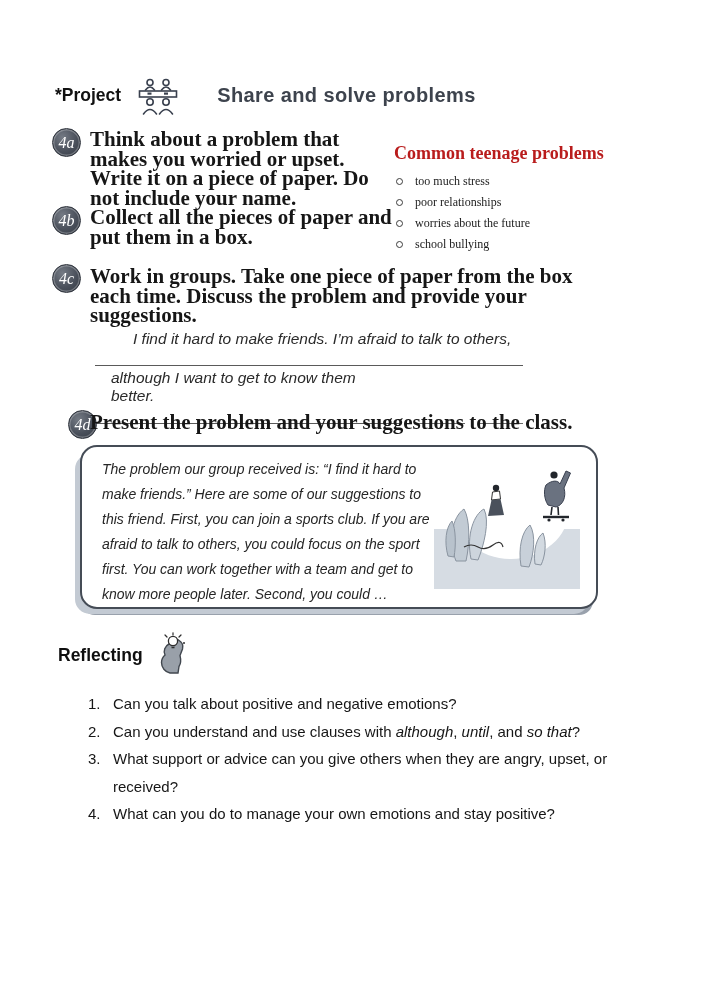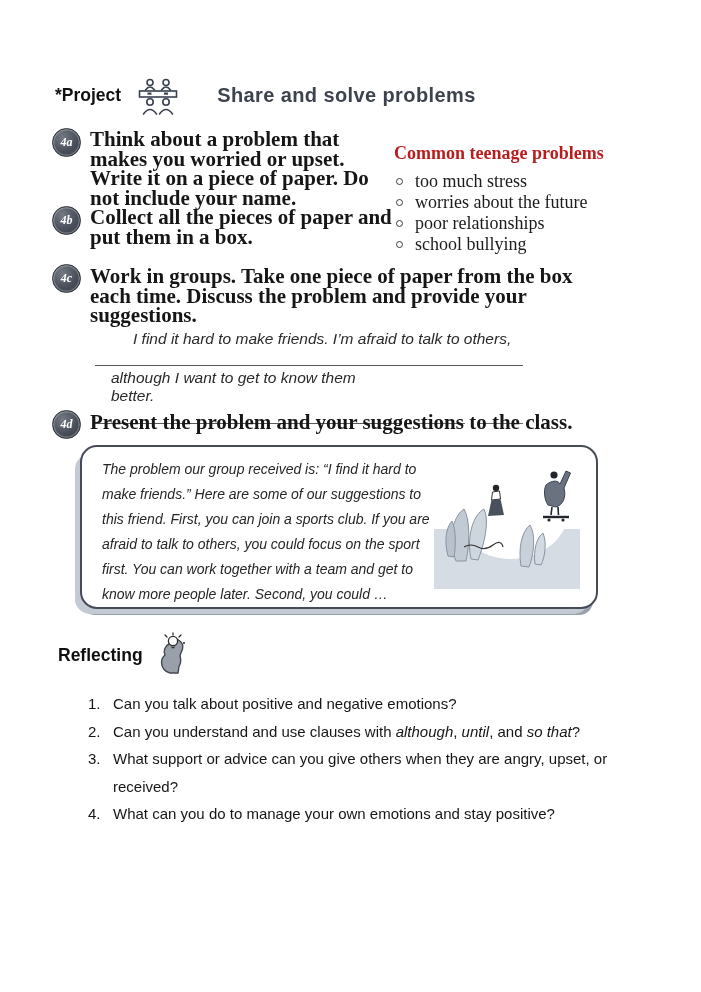--- a/index.html
+++ b/index.html
@@ -10,31 +10,31 @@
   
   .header-row{position:absolute;left:55px;top:74px;display:flex;align-items:center;}
   .project-label{font-family:"Liberation Sans",sans-serif;font-weight:700;font-size:17.5px;color:#111;}
   .project-icon{margin-left:12px;margin-top:2px;}
   .page-title{margin-left:34px;font-weight:700;font-size:20px;color:#3d434d;letter-spacing:0.4px;}
   
   .badge{
     position:absolute;width:27px;height:27px;border-radius:50%;
     background:radial-gradient(circle at 35% 30%, #747a84 0%, #4a505b 55%, #343a43 100%);
     border:1px solid #2c313a;color:#fff;display:flex;align-items:center;justify-content:center;
-    font-family:"Liberation Serif",serif;font-weight:700;font-style:italic;font-size:12px;
+    font-family:"Liberation Serif",serif;font-weight:400;font-style:italic;font-size:16px;
     box-shadow:inset 0 0 0 1.5px rgba(255,255,255,0.25);
   }
   .act-text{
     position:absolute;font-family:"Liberation Serif",serif;font-weight:700;
     font-size:21px;line-height:19.5px;color:#161616;
   }
   
   .tp-box{position:absolute;left:394px;top:143px;width:240px;font-family:"Liberation Serif",serif;}
   .tp-title{font-weight:700;font-size:18px;margin-bottom:7px;color:#b91c1c;}
-  .tp-item{display:flex;align-items:center;font-size:18px;line-height:21px;color:#1b1b1b;}
+  .tp-item{display:flex;align-items:center;font-size:12px;line-height:21px;color:#1b1b1b;}
   .tp-bullet{width:5px;height:5px;border:1.3px solid #3c3c3c;border-radius:50%;margin-right:12px;margin-left:2px;flex:0 0 auto;}
   
   .example{position:absolute;left:95px;top:330px;width:428px;font-style:italic;
     font-size:15.5px;color:#2a2a2a;}
   .ex-line1{border-bottom:1.6px solid #5a5a5a;padding-left:38px;padding-bottom:17px;}
   .ex-line2-row{display:flex;align-items:flex-end;margin-top:3px;}
   .ex-line2{border-bottom:1.6px solid #5a5a5a;padding-left:16px;padding-bottom:18px;width:302px;}
   .ex-dash{border-bottom:1.6px solid #6a6a6a;height:21px;}
   .ex-dash.d1{width:52px;margin-left:14px;}
   .ex-dash.d2{width:46px;margin-left:14px;}
@@ -106,25 +106,25 @@
   <div class="act-text" style="left:90px;top:130px;width:298px;">Think about a problem that makes you worried or upset. Write it on a piece of paper. Do not include your name.</div>
 
   <div class="tp-box">
     <div class="tp-title">Common teenage problems</div>
     <div class="tp-item">
         <span class="tp-bullet"></span>
         <span>too much stress</span>
       </div>
     <div class="tp-item">
         <span class="tp-bullet"></span>
+        <span>poor relationships</span>
+      </div>
+    <div class="tp-item">
+        <span class="tp-bullet"></span>
         <span>worries about the future</span>
-      </div>
-    <div class="tp-item">
-        <span class="tp-bullet"></span>
-        <span>poor relationships</span>
       </div>
     <div class="tp-item">
         <span class="tp-bullet"></span>
         <span>school bullying</span>
       </div>
   </div>
 
   <div class="badge" style="left:52px;top:206px;">
       <span>4b</span>
     </div>
@@ -137,21 +137,21 @@
 
   <div class="example">
     <div class="ex-line1">I find it hard to make friends. I’m afraid to talk to others,</div>
     <div class="ex-line2-row">
       <div class="ex-line2">although I want to get to know them better.</div>
       <div class="ex-dash d1"></div>
       <div class="ex-dash d2"></div>
     </div>
   </div>
 
-  <div class="badge" style="left:52px;top:410px;">
+  <div class="badge" style="left:68px;top:410px;">
       <span>4d</span>
     </div>
   <div class="act-text" style="left:90px;top:413px;width:500px;">Present the problem and your suggestions to the class.</div>
 
   <div class="bubble">
     <div class="bubble-text">The problem our group received is: “I find it hard to make friends.” Here are some of our suggestions to this friend. First, you can join a sports club. If you are afraid to talk to others, you could focus on the sport first. You can work together with a team and get to know more people later. Second, you could …</div>
     <div class="bubble-illo">
       <svg width="160" height="134" viewBox="0 0 160 134">
         <rect x="8" y="70" width="146" height="60" fill="#d6dce3"></rect>
         <ellipse cx="85" cy="50" rx="58" ry="50" fill="#ffffff"></ellipse>

